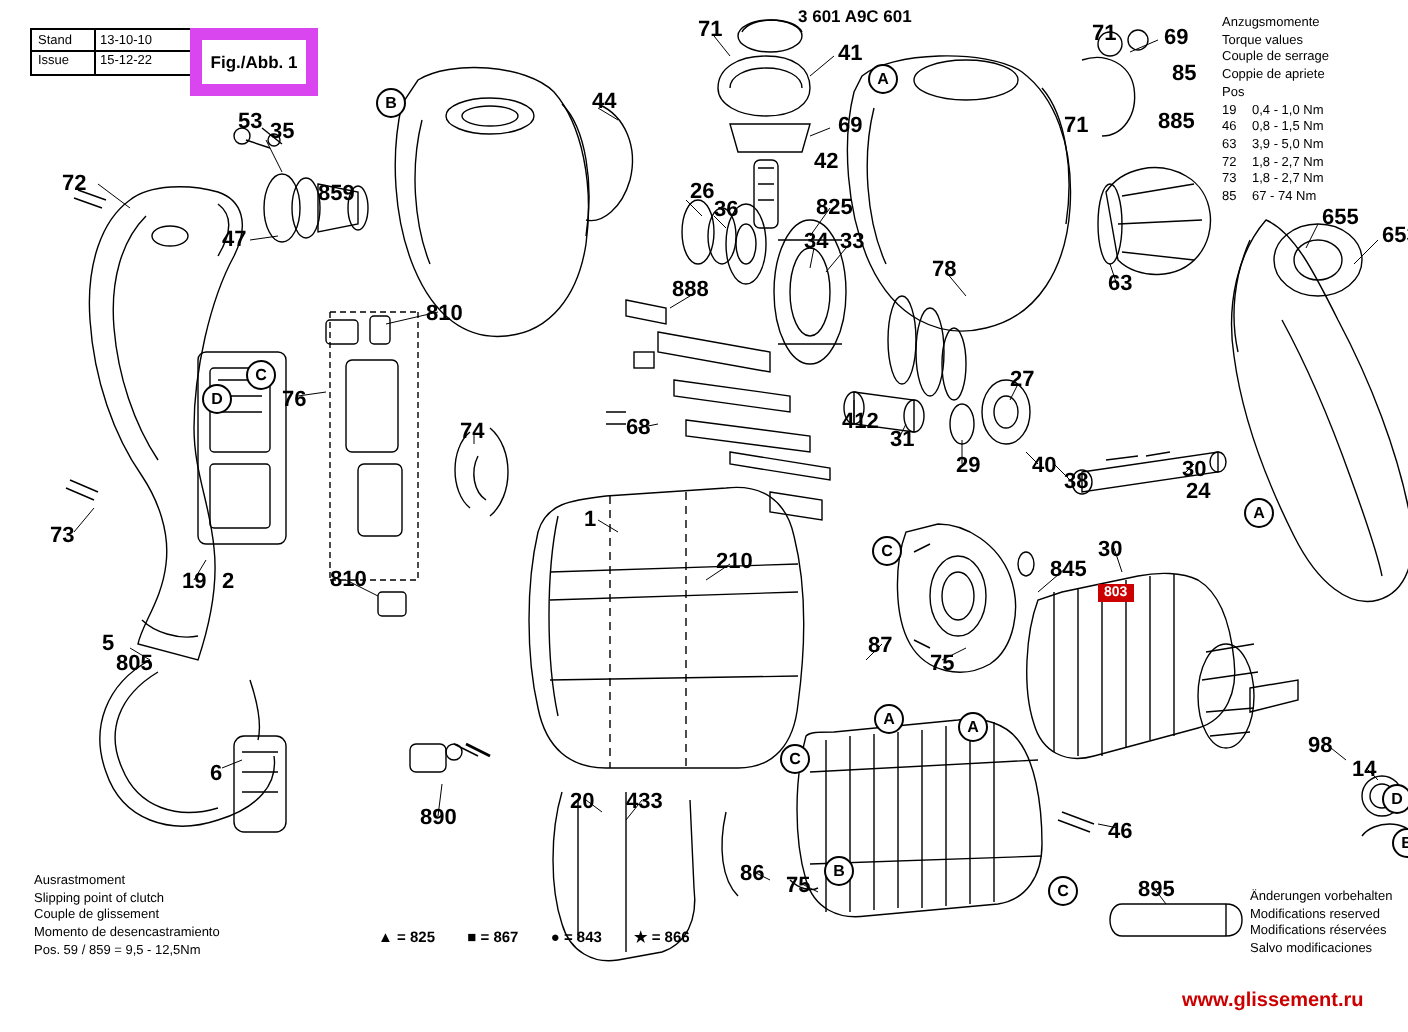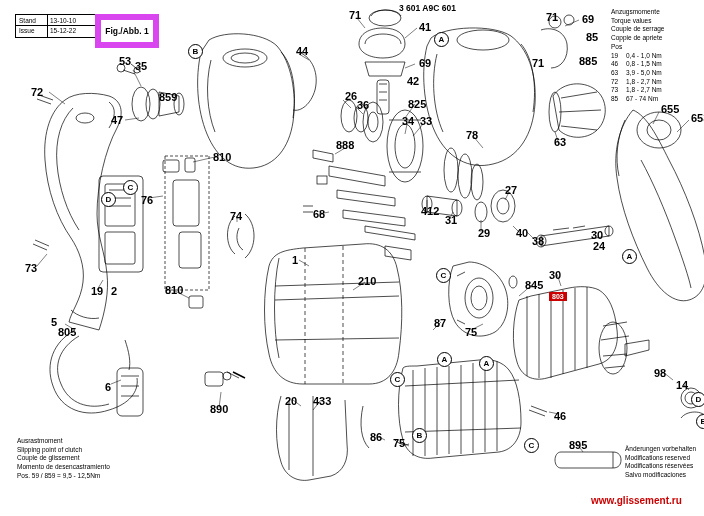--- a/index.html
+++ b/index.html
@@ -379,16 +379,22 @@
     <div>Pos. 59 / 859 =  9,5 - 12,5Nm</div>
   </div>
 
   <div id="blk-right">
     <div>Änderungen vorbehalten</div>
     <div>Modifications reserved</div>
     <div>Modifications réservées</div>
     <div>Salvo modificaciones</div>
   </div>
 
+  <div id="legend">
+    <span><b>▲</b> <i style="font-style:normal">= 825</i></span>
+    <span><b>■</b> <i style="font-style:normal">= 867</i></span>
+    <span><b>●</b> <i style="font-style:normal">= 843</i></span>
+    <span><b>★</b> <i style="font-style:normal">= 866</i></span>
+  </div>
 
   <div id="url">www.glissement.ru</div>
 
 </div>
 
 </body></html>

